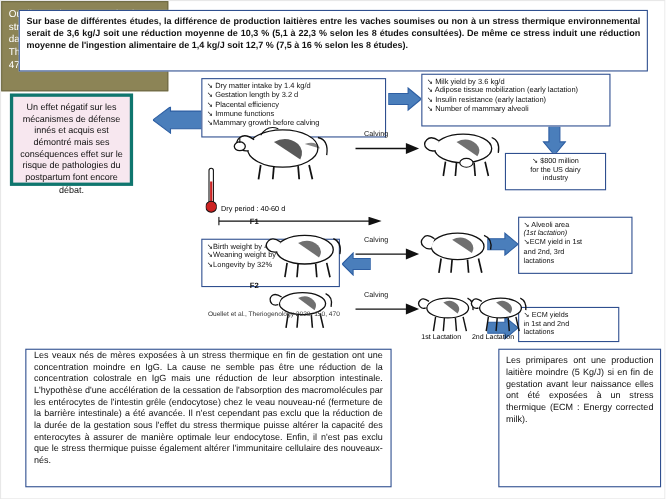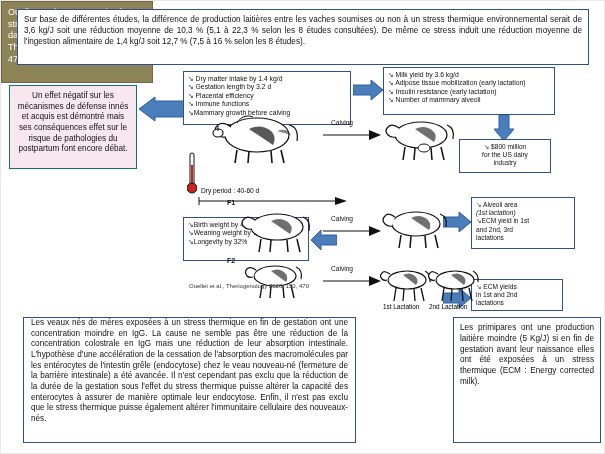--- a/index.html
+++ b/index.html
@@ -31,28 +31,29 @@
   }
   .topbox {
     left: 16px;
     top: 8px;
     width: 572px;
     height: 56px;
     font-size: 8.2px;
     line-height: 1.32;
     padding: 5px 6px;
     text-align: justify;
+    font-weight: bold;
   }
   .leftnote {
     left: 8px;
     top: 84px;
-    width: 128px;
+    width: 112px;
     height: 84px;
     background: #f7e7ef;
-    border: 1px solid #0f766e;
+    border: 3px solid #0f766e;
     font-size: 8.2px;
     line-height: 1.3;
     padding: 5px 6px;
     text-align: center;
   }
   .refbox {
     left: 8px;
     top: 206px;
     width: 138px;
     height: 70px;

